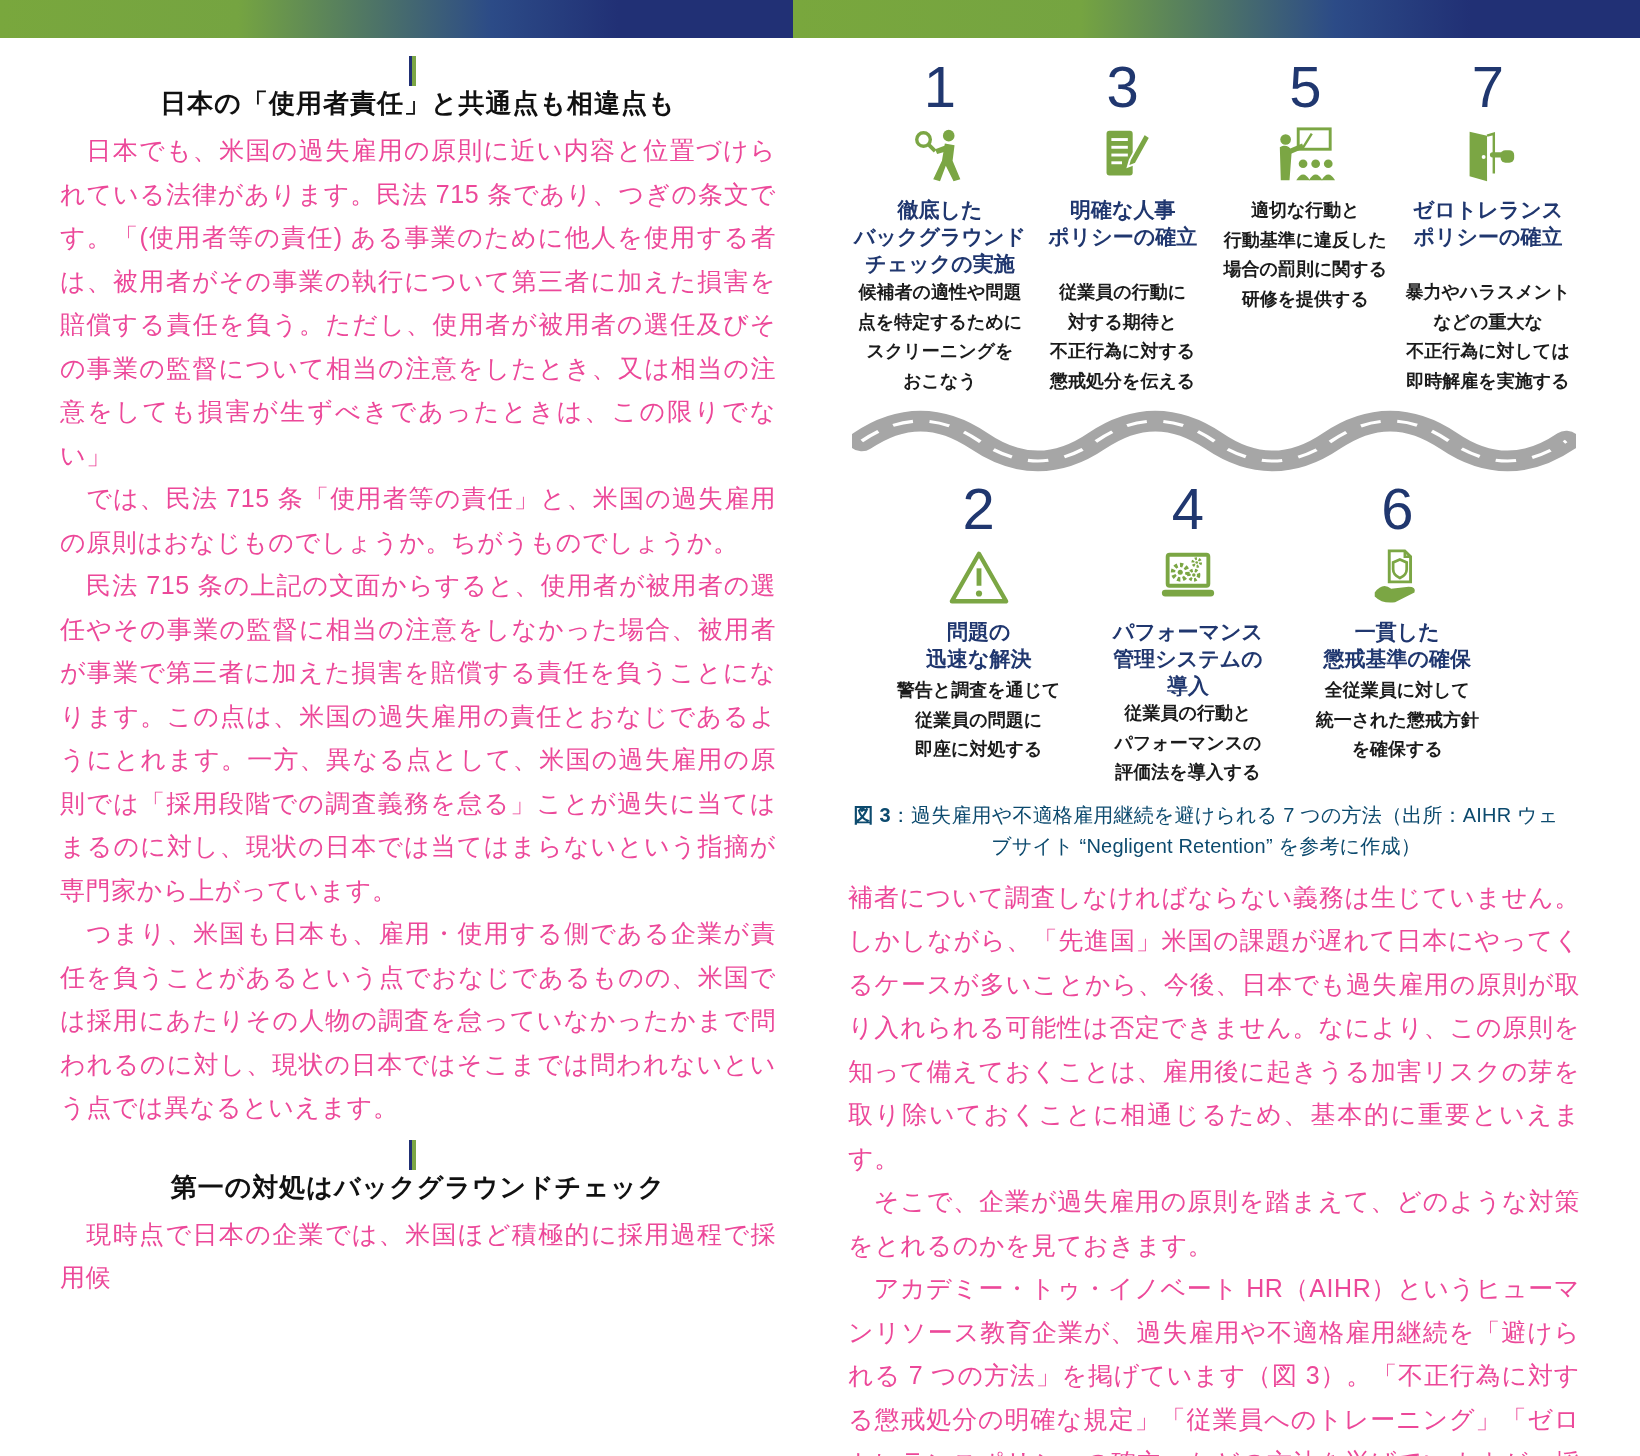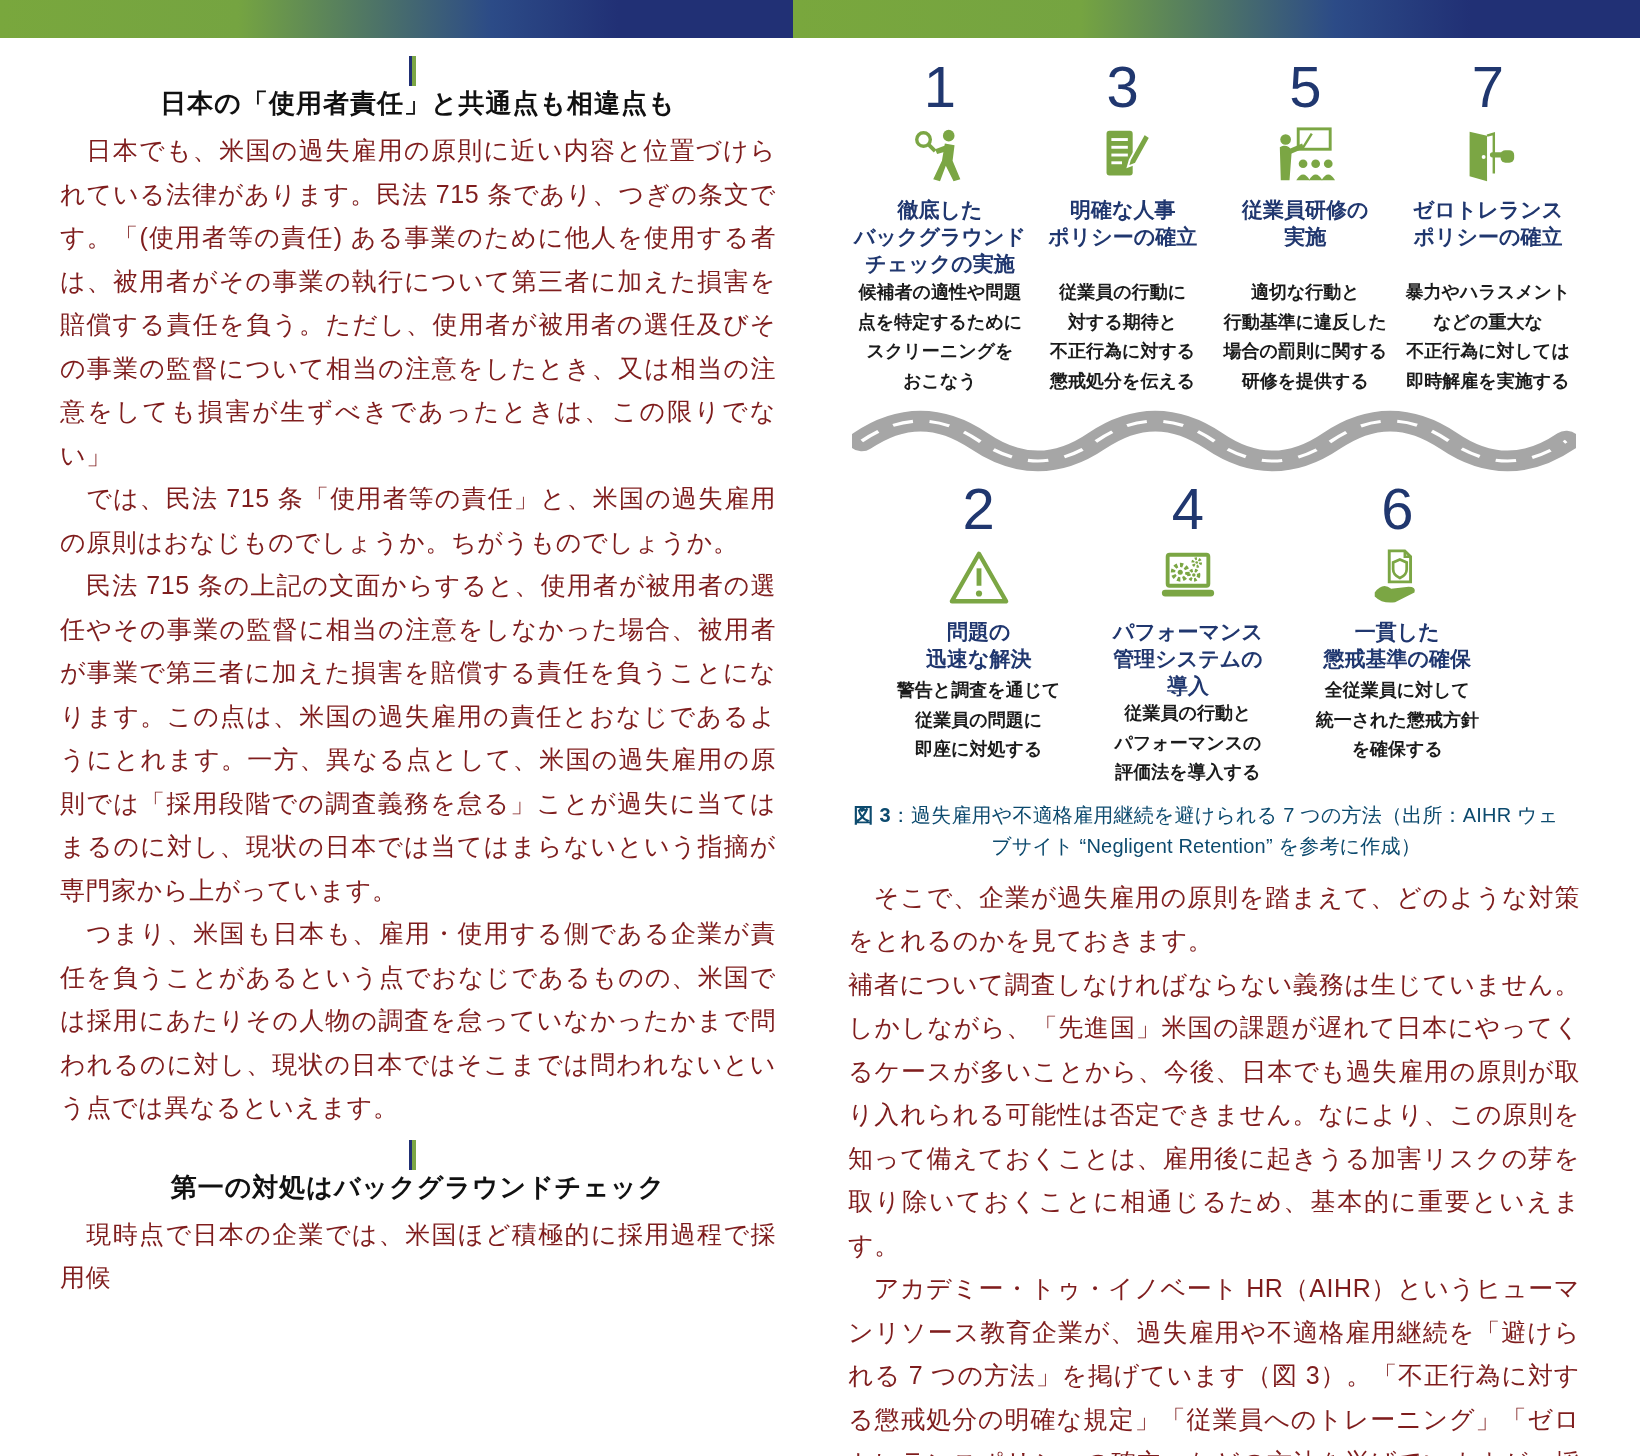--- a/index.html
+++ b/index.html
@@ -12,21 +12,21 @@
   .topbar.tb-right{left:793px;width:847px;background:linear-gradient(90deg,#79A73D 0%,#75A441 34%,#2C4B87 64%,#213075 80%,#213075 100%);}
 
   .page{position:absolute;top:56px;}
   .page-left{left:60px;width:716px;}
   .page-right{left:848px;width:732px;}
 
   h2.sec{display:flex;align-items:center;margin:0 0 8px 0;font-size:26px;font-weight:bold;color:#111;letter-spacing:1px;flex-direction:column;}
   h2.sec .secbar{flex:0 0 auto;width:7px;height:30px;margin-right:11px;background:linear-gradient(90deg,#213075 0 38%,#7BA644 38% 100%);}
   h2.sec.mid{margin-top:10px;margin-bottom:8px;}
 
-  p.body{margin:0;font-size:25px;line-height:43.5px;letter-spacing:0.6px;text-align:justify;color:#7f1d1d;}
+  p.body{margin:0;font-size:25px;line-height:43.5px;letter-spacing:0.6px;text-align:justify;color:#ec4899;}
 
   
   .fig{width:732px;}
   .figrow{display:flex;}
   .figrow.row1{justify-content:space-between;padding:0 4px;}
   .figrow.row1 .figcol{width:176px;}
   .figrow.row2{justify-content:space-between;padding:0 78px 0 26px;margin-top:-6px;}
   .figrow.row2 .figcol{width:214px;}
   .figcol{text-align:center;}
   .fignum{font-size:58px;line-height:62px;font-weight:400;color:#20376F;}
@@ -125,22 +125,20 @@
               <path d="M6 23 C13 19 19 23 18 31 L16 57 L7 57 Z" fill="#7BA644"></path>
               <path d="M15 25 L29 19 L31 24 L17 30 Z" fill="#7BA644"></path>
               <circle cx="30" cy="40" r="4.5" fill="#7BA644"></circle>
                 <path d="M23 57 Q30 45 37 57 Z" fill="#7BA644"></path>
               <circle cx="43" cy="40" r="4.5" fill="#7BA644"></circle>
                 <path d="M36 57 Q43 45 50 57 Z" fill="#7BA644"></path>
               <circle cx="56" cy="40" r="4.5" fill="#7BA644"></circle>
                 <path d="M49 57 Q56 45 63 57 Z" fill="#7BA644"></path>
             </svg>
           </div>
-          <div class="figtitle">従業員研修の
-実施</div>
           <div class="figdesc">適切な行動と
 行動基準に違反した
 場合の罰則に関する
 研修を提供する</div>
         </div>
 
         <div class="figcol">
           <div class="fignum">7</div>
           <div class="figicon">
             <svg class="ic" width="62" height="62" viewBox="0 0 64 64">
@@ -219,22 +217,22 @@
 懲戒基準の確保</div>
           <div class="figdesc">全従業員に対して
 統一された懲戒方針
 を確保する</div>
         </div>
       </div>
 
       <p class="caption"><b>図 3</b><span>：過失雇用や不適格雇用継続を避けられる 7 つの方法（出所：AIHR ウェブサイト “Negligent Retention” を参考に作成）</span></p>
     </div>
 
+    <p class="body">補者について調査しなければならない義務は生じていません。しかしながら、「先進国」米国の課題が遅れて日本にやってくるケースが多いことから、今後、日本でも過失雇用の原則が取り入れられる可能性は否定できません。なにより、この原則を知って備えておくことは、雇用後に起きうる加害リスクの芽を取り除いておくことに相通じるため、基本的に重要といえます。</p>
     <p class="body">　そこで、企業が過失雇用の原則を踏まえて、どのような対策をとれるのかを見ておきます。</p>
-    <p class="body">補者について調査しなければならない義務は生じていません。しかしながら、「先進国」米国の課題が遅れて日本にやってくるケースが多いことから、今後、日本でも過失雇用の原則が取り入れられる可能性は否定できません。なにより、この原則を知って備えておくことは、雇用後に起きうる加害リスクの芽を取り除いておくことに相通じるため、基本的に重要といえます。</p>
     <p class="body">　アカデミー・トゥ・イノベート HR（AIHR）というヒューマンリソース教育企業が、過失雇用や不適格雇用継続を「避けられる 7 つの方法」を掲げています（図 3）。「不正行為に対する懲戒処分の明確な規定」「従業員へのトレーニング」「ゼロトレランスポリシーの確立」などの方法を挙げていますが、採用検討段階の「バックグラウンドチェックの実施」を第一にすべきこととしています。バックグラウンドチェックとは、採用候補者の身辺や</p>
   </div>
 
   <div class="footer f-left">
     <span class="fbar"></span>
     <span class="flabel">HRxI Newsletter Plus Eye  No.008</span>
     <span class="fpage">5</span>
   </div>
   <div class="footer f-right">
     <span class="fbar"></span>

